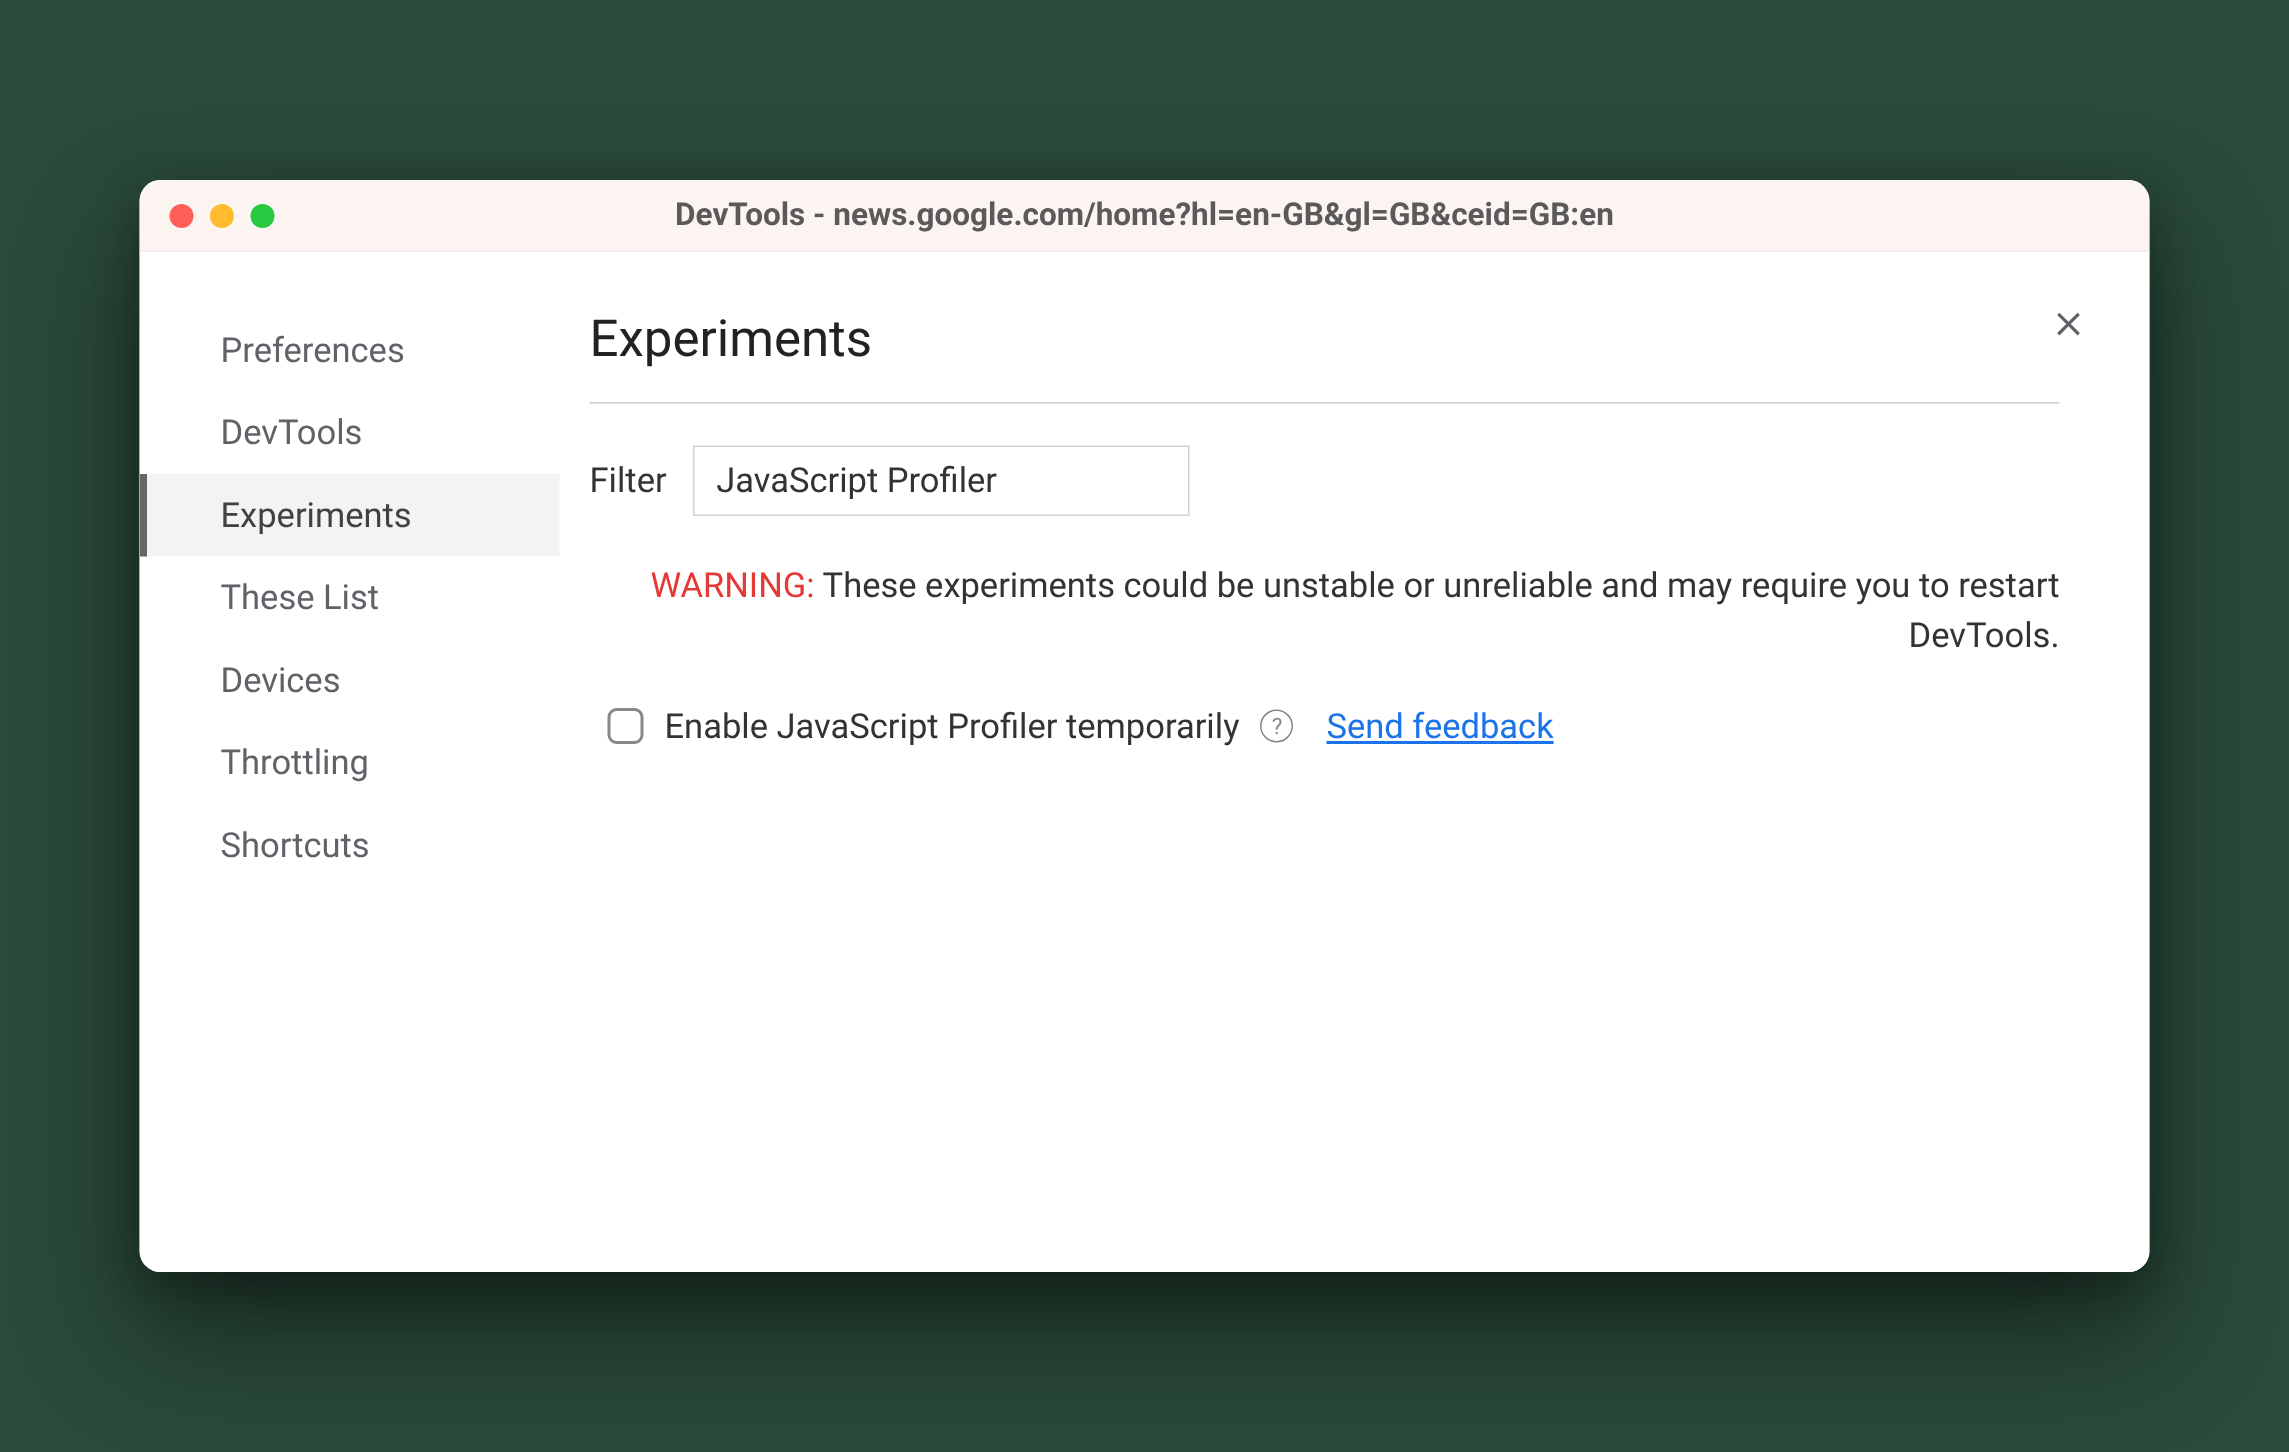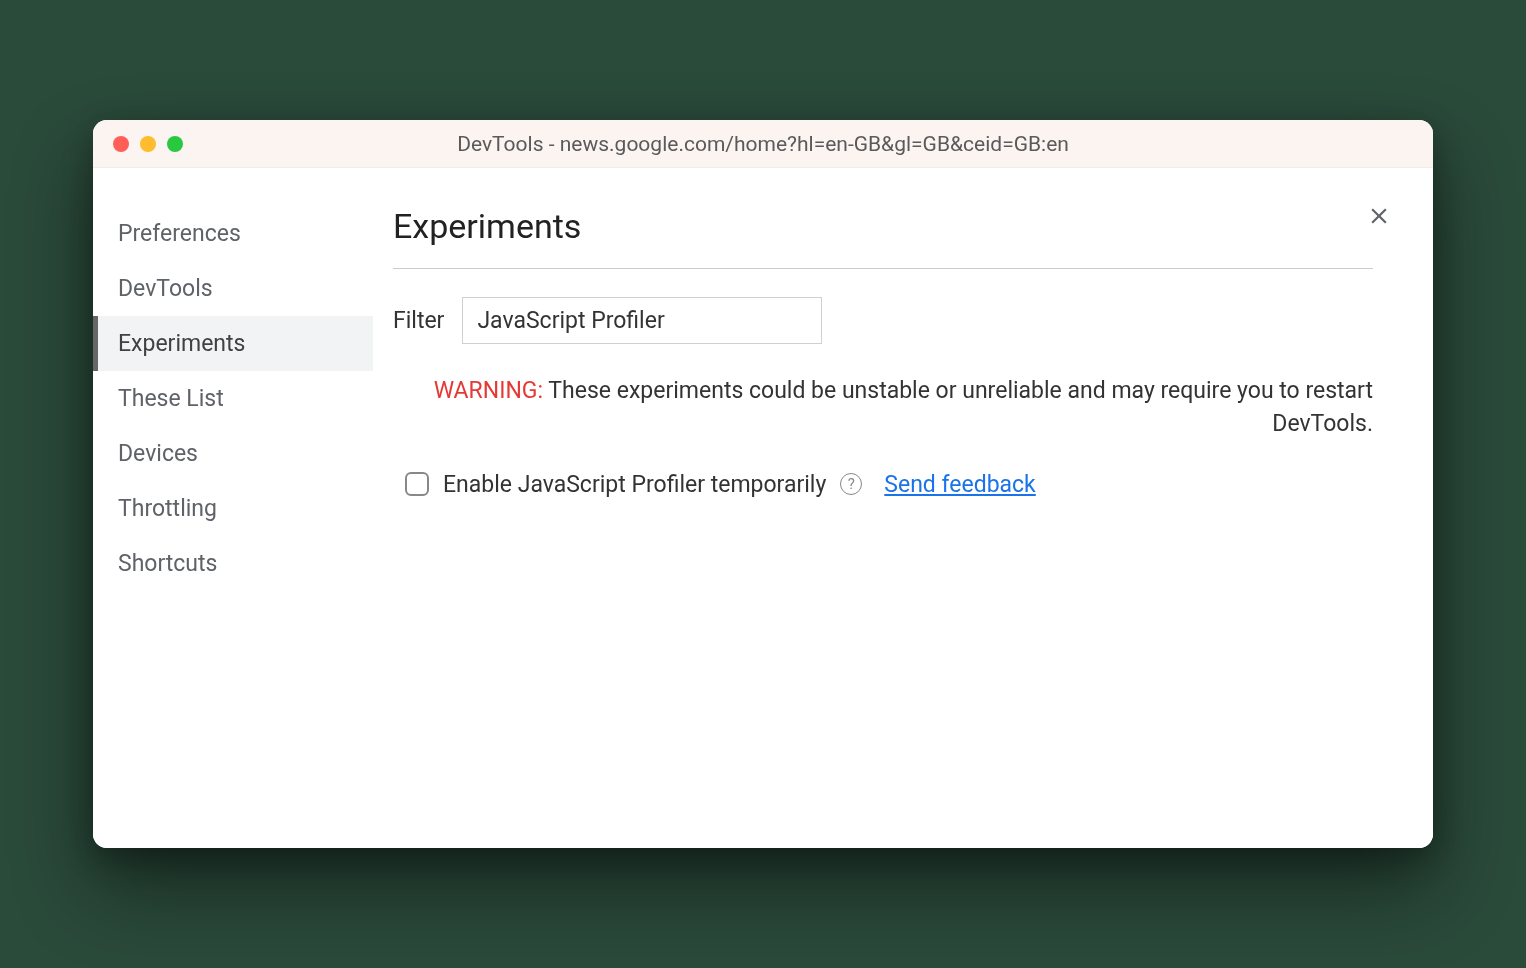--- a/index.html
+++ b/index.html
@@ -42,21 +42,21 @@
       width: 16px;
       height: 16px;
       border-radius: 50%;
     }
     .tl-red { background: #ff5f57; }
     .tl-yellow { background: #febc2e; }
     .tl-green { background: #28c840; }
     .title-text {
       flex: 1;
       text-align: center;
-      font-weight: 400;
+      font-weight: 700;
       color: #5a5a5a;
       font-size: 21px;
     }
     .content {
       display: flex;
       min-height: 680px;
       position: relative;
       background: #fff;
     }
     .close-btn {
@@ -77,21 +77,21 @@
       padding: 38px 0 40px 0;
       flex-shrink: 0;
     }
     .sidebar-title {
       font-size: 34px;
       font-weight: 400;
       color: #222;
       padding: 0 0 18px 36px;
     }
     .sidebar-item {
-      padding: 14px 24px 14px 20px;
+      padding: 14px 24px 14px 49px;
       font-size: 23px;
       color: #5f6368;
       cursor: pointer;
       border-left: 5px solid transparent;
     }
     .sidebar-item.active {
       background: #f1f3f4;
       border-left: 5px solid #666;
       color: #414141;
     }
@@ -114,21 +114,21 @@
     }
     .filter-label {
       font-size: 23px;
       color: #333;
     }
     .filter-input {
       font-size: 23px;
       padding: 9px 14px;
       border: 1px solid #d0d0d0;
       outline: none;
-      width: 360px;
+      width: 331px;
       font-family: inherit;
       color: #333;
     }
     .warning-block {
       margin-top: 30px;
       font-size: 23px;
       line-height: 1.45;
       color: #333;
       text-align: right;
     }

